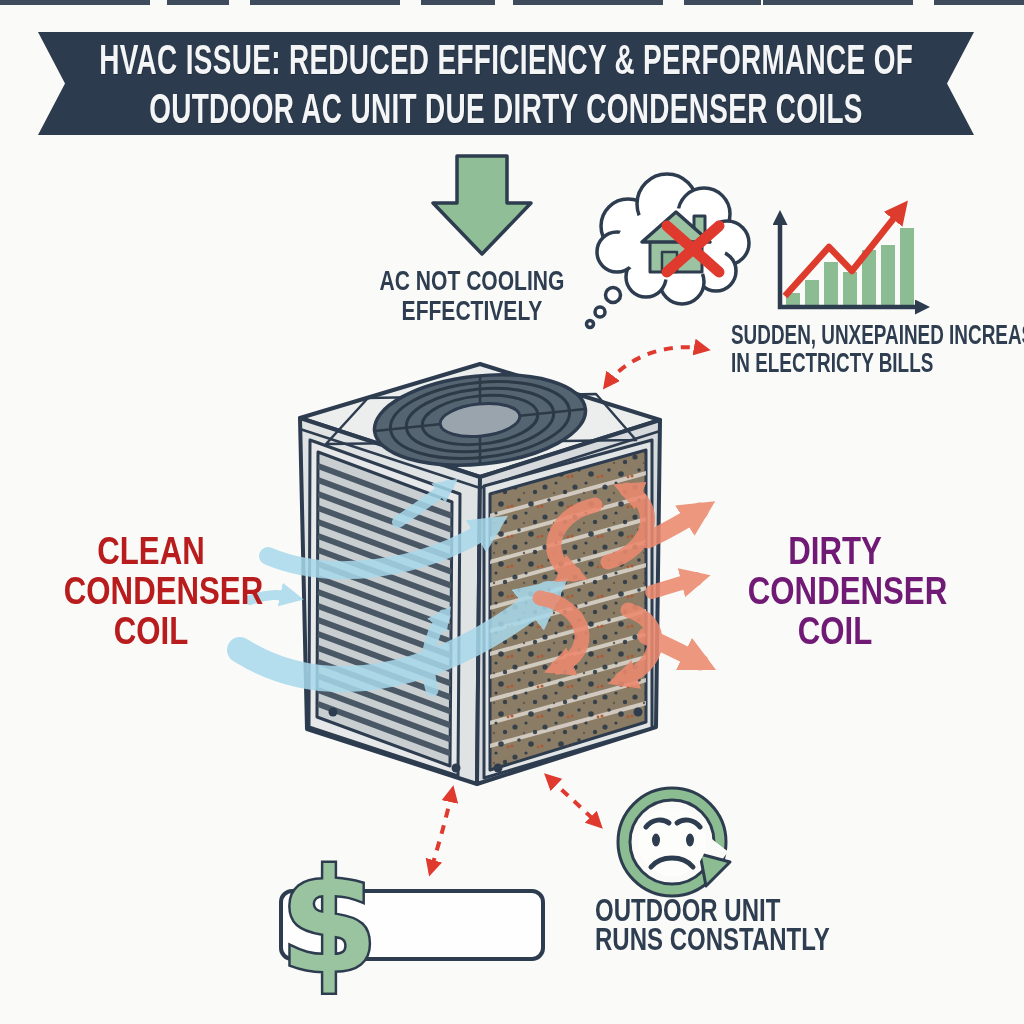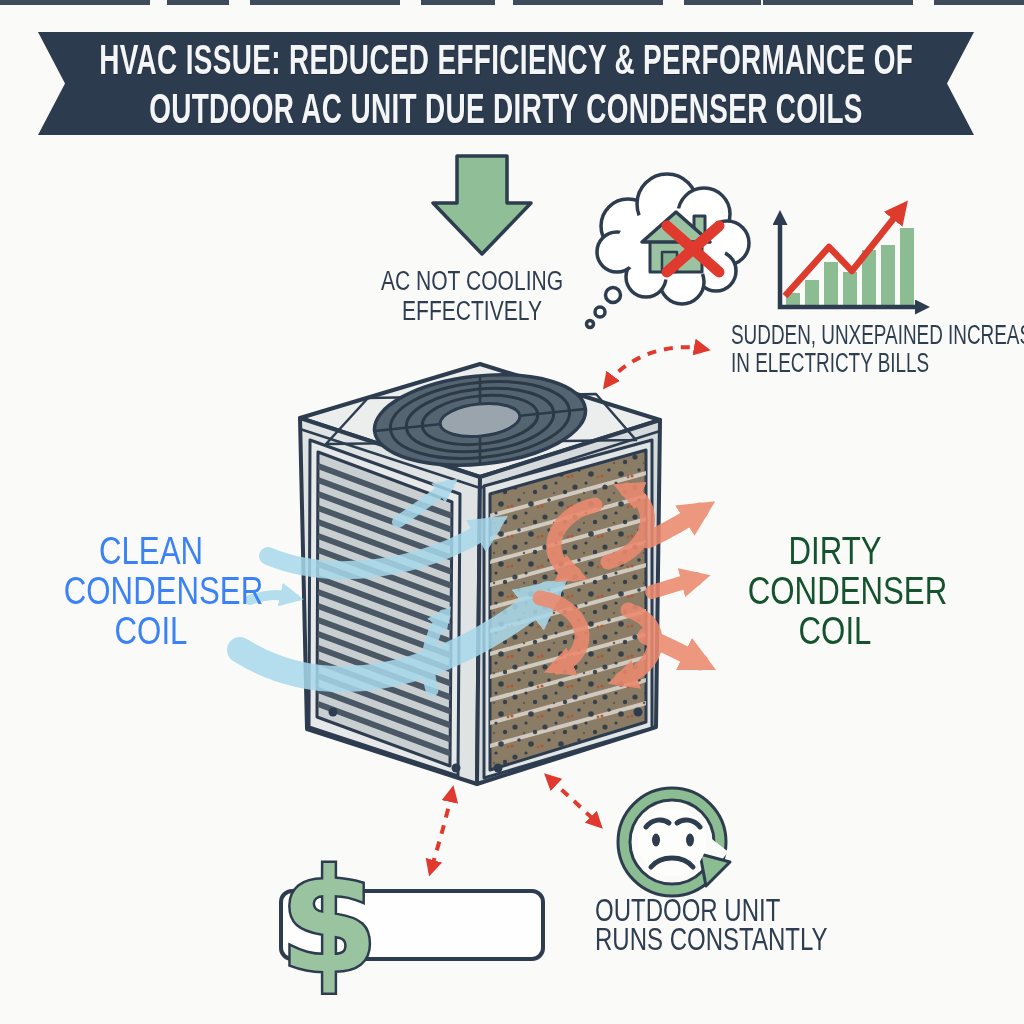--- a/index.html
+++ b/index.html
@@ -13,26 +13,26 @@
   
   .banner{position:absolute;left:38px;top:32px;width:936px;height:103px;background:#2c3b4d;
     clip-path:polygon(0 0,100% 0,calc(100% - 27px) 50%,100% 100%,0 100%,27px 50%);
     display:flex;flex-direction:column;justify-content:center;align-items:center;z-index:1;}
   .banner .bl{color:#f4f5f6;font-weight:bold;font-size:43px;line-height:49px;letter-spacing:.5px;
     text-shadow:1px 1px 0 rgba(0,0,0,.25);}
   .cond{display:block;transform:scaleX(var(--sx,.75));transform-origin:50% 50%;white-space:nowrap;text-align:center;}
   .condL{display:block;transform:scaleX(var(--sx,.75));transform-origin:0 50%;white-space:nowrap;text-align:left;}
   .banner .bl{--sx:.65;}
   
-  .lbl{position:absolute;z-index:3;font-weight:normal;color:#2e3e50;}
+  .lbl{position:absolute;z-index:3;font-weight:bold;color:#2e3e50;}
   .lbl.center{text-align:center;}
   .notcool{left:352px;top:266px;width:240px;font-size:27px;line-height:30px;--sx:.78;}
   .bills{left:731px;top:321px;width:300px;font-size:27px;line-height:28px;--sx:.70;}
-  .clean{left:42px;top:531px;width:218px;font-size:39px;line-height:40px;color:#3b82f6;--sx:.80;}
-  .dirty{left:726px;top:531px;width:218px;font-size:39px;line-height:40px;color:#14532d;--sx:.80;}
+  .clean{left:42px;top:531px;width:218px;font-size:39px;line-height:40px;color:#b91c1c;--sx:.80;}
+  .dirty{left:726px;top:531px;width:218px;font-size:39px;line-height:40px;color:#701a75;--sx:.80;}
   .energy{left:380px;top:897px;width:180px;font-size:28px;line-height:31px;--sx:.72;}
   .runs{left:566px;top:896px;width:232px;font-size:32px;line-height:29px;--sx:.75;}
   
   .box{position:absolute;left:279px;top:889px;width:266px;height:72px;background:#fefefe;
     border:4px solid #2d3c4e;border-radius:13px;z-index:1;box-sizing:border-box;}
   svg.art{position:absolute;left:0;top:0;z-index:2;}
 </style>
 </head>
 <body>
 

